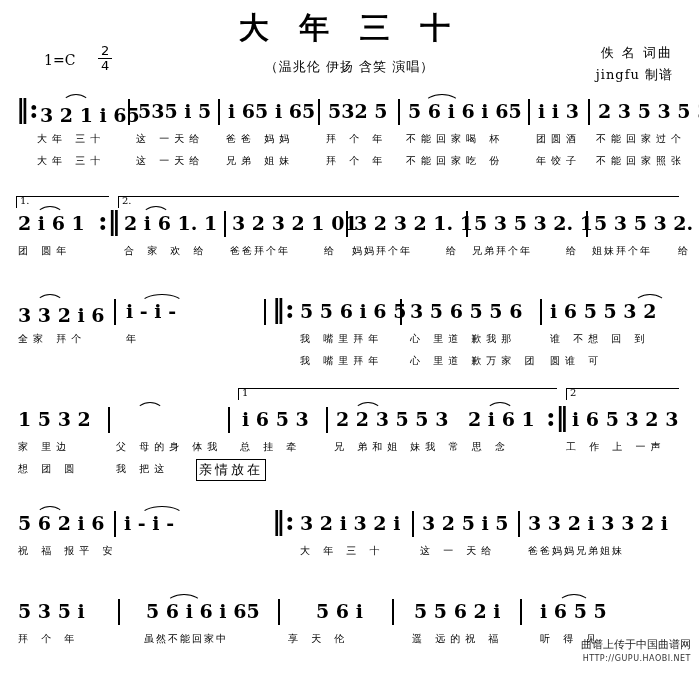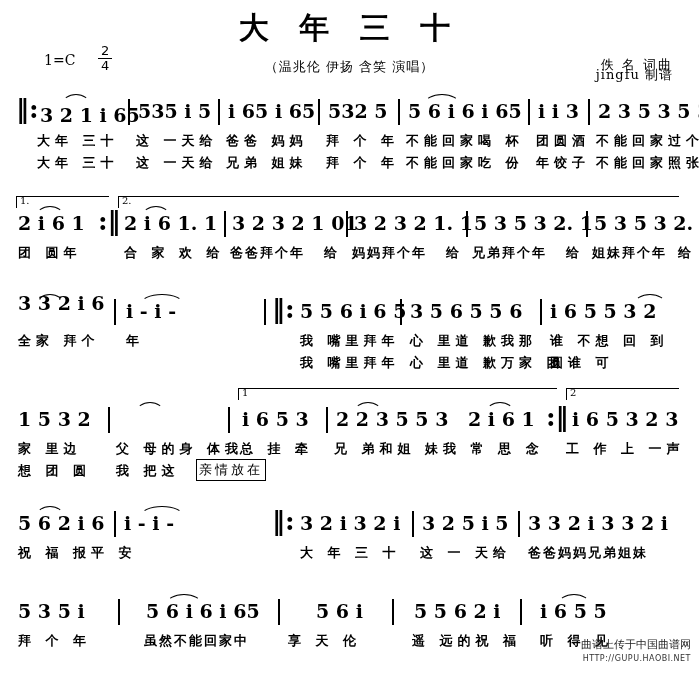--- a/index.html
+++ b/index.html
@@ -23,21 +23,21 @@
     letter-spacing:10px;
   }
   .performers{
     position:absolute;top:58px;left:0;width:699px;
     text-align:center;
     font-size:13px;
     letter-spacing:1px;
   }
   .credit-1{
     position:absolute;top:44px;right:26px;
-    font-size:13px;letter-spacing:2px;margin-top:12px;
+    font-size:13px;letter-spacing:2px;
   }
   .credit-2{
     position:absolute;top:66px;right:26px;
     font-size:13px;
     font-family:"DejaVu Serif","Liberation Serif",serif;
     letter-spacing:1px;
   }
   .keysig{
     position:absolute;top:52px;left:44px;
     font-size:14px;
@@ -55,24 +55,23 @@
   .note{
     position:absolute;
     font-family:"DejaVu Serif","Liberation Serif",serif;
     font-size:19px;
     font-weight:bold;
     white-space:nowrap;
     letter-spacing:0px;
   }
   .lyric{
     position:absolute;
-    font-size:13px;
+    font-size:10px;
     white-space:nowrap;
     letter-spacing:5px;
-    font-weight:bold;
   }
   .bar{
     position:absolute;
     width:1.6px;background:#000;
   }
   .repeat-open,.repeat-close{
     position:absolute;
     font-family:"DejaVu Serif","Liberation Serif",serif;
     font-size:26px;
     line-height:1;
@@ -188,21 +187,21 @@
   <div class="lyric" style="left:124px;top:244px;">合 家 欢 给</div>
   <div class="lyric" style="left:230px;top:244px;letter-spacing:2px;">爸爸拜个年</div>
   <div class="lyric" style="left:324px;top:244px;">给</div>
   <div class="lyric" style="left:352px;top:244px;letter-spacing:2px;">妈妈拜个年</div>
   <div class="lyric" style="left:446px;top:244px;">给</div>
   <div class="lyric" style="left:472px;top:244px;letter-spacing:2px;">兄弟拜个年</div>
   <div class="lyric" style="left:566px;top:244px;">给</div>
   <div class="lyric" style="left:592px;top:244px;letter-spacing:2px;">姐妹拜个年</div>
   <div class="lyric" style="left:678px;top:244px;">给</div>
 
-  <div class="note" style="left:18px;top:292px;text-align:right;">3 3 2 i 6</div>
+  <div class="note" style="left:18px;top:304px;text-align:right;">3 3 2 i 6</div>
   <div class="bar" style="left:114px;top:299px;height:26px;"></div>
   <div class="note" style="left:126px;top:300px;">i  -  i  -</div>
   <div class="tie" style="left:140px;top:294px;width:42px;"></div>
   <div class="bar" style="left:264px;top:299px;height:26px;"></div>
   <div class="repeat-open" style="left:272px;top:296px;">‖:</div>
   <div class="note" style="left:300px;top:300px;">5 5 6 i 6 5</div>
   <div class="bar" style="left:400px;top:299px;height:26px;"></div>
   <div class="note" style="left:410px;top:300px;">3 5 6  5 5 6</div>
   <div class="bar" style="left:540px;top:299px;height:26px;"></div>
   <div class="note" style="left:550px;top:300px;">i 6 5 5  3 2</div>

